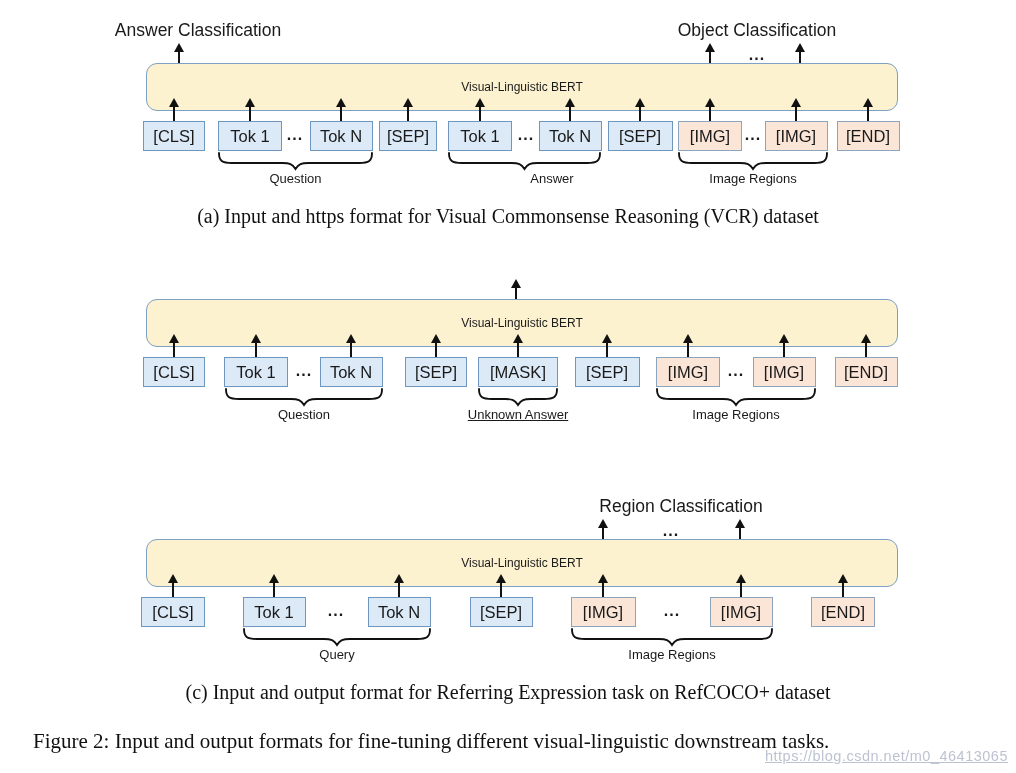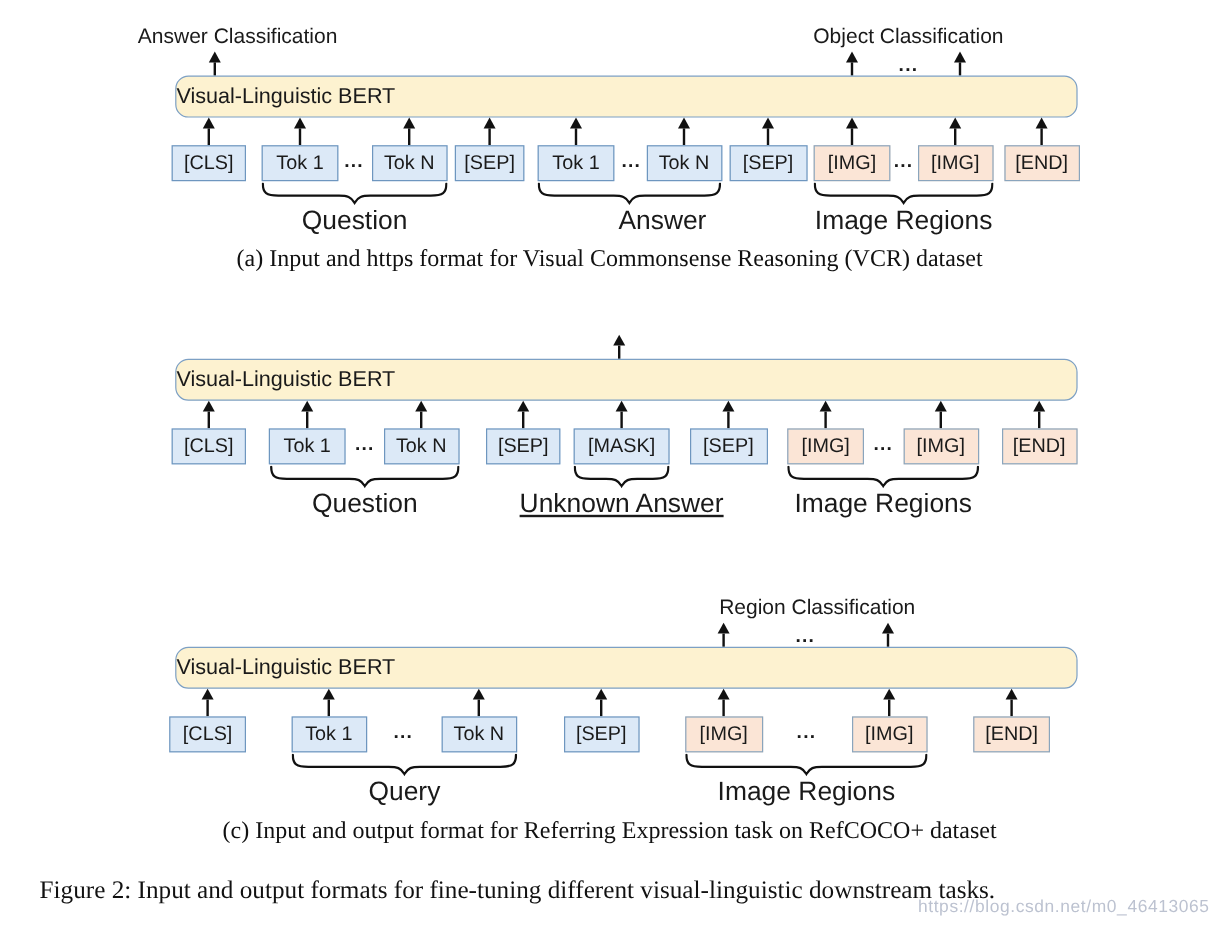--- a/index.html
+++ b/index.html
@@ -1,34 +1,34 @@
 <!DOCTYPE html>
 <html><head>
 <meta charset="utf-8">
 <style>
   html,body{margin:0;padding:0;background:#ffffff;}
   #figure{position:relative;width:1016px;height:773px;background:#ffffff;overflow:hidden;
           font-family:"Liberation Sans",sans-serif;color:#1a1a1a;}
   .diagram{position:absolute;left:0;width:1016px;}
   .outlabel{position:absolute;transform:translateX(-50%);font-size:17.5px;white-space:nowrap;color:#1a1a1a;}
-  .bar{position:absolute;left:146px;width:752px;height:35px;border-radius:11px;
-       display:flex;align-items:center;justify-content:flex-start;font-size:18px;box-sizing:border-box;}
+  .bar{position:absolute;left:146px;width:752px;height:48px;border-radius:11px;
+       display:flex;align-items:center;justify-content:center;font-size:12px;box-sizing:border-box;}
   .arrow{position:absolute;width:12px;display:flex;flex-direction:column;align-items:center;}
   .arrow .head{width:0;height:0;border-left:5px solid transparent;border-right:5px solid transparent;border-bottom:9px solid #111;}
   .arrow .shaft{width:2px;flex:1;background:#111;}
   .tok{position:absolute;height:30px;display:flex;align-items:center;justify-content:center;
        font-size:16.5px;box-sizing:border-box;border:1.6px solid;}
   .dots{position:absolute;transform:translateX(-50%);font-size:16px;font-weight:bold;letter-spacing:1px;}
   .bracewrap{position:absolute;}
-  .bracelabel{position:absolute;transform:translateX(-50%);font-size:22px;white-space:nowrap;}
+  .bracelabel{position:absolute;transform:translateX(-50%);font-size:13px;white-space:nowrap;}
   .subcap{position:absolute;left:0;width:1016px;text-align:center;
           font-family:"Liberation Serif",serif;font-size:20px;color:#111;}
   .figcap{position:absolute;left:33px;top:729px;font-family:"Liberation Serif",serif;font-size:21px;color:#111;}
   .watermark{position:absolute;right:8px;top:748px;font-size:14.5px;color:rgba(166,174,192,0.75);
-             font-family:"Liberation Sans",sans-serif;letter-spacing:0.5px;}
+             font-family:"Liberation Sans",sans-serif;letter-spacing:0.5px;text-decoration:underline;}
 </style>
 </head>
 <body>
 
 <div id="figure">
   <div class="figcap">Figure 2: Input and output formats for fine-tuning different visual-linguistic downstream tasks.</div>
   <div class="watermark">https://blog.csdn.net/m0_46413065</div>
 <div class="diagram" style="top: 20px; height: 230px;">
       <div class="outlabel" style="left: 198px; top: 0px;">Answer Classification</div>
       <div class="arrow" style="left: 173px; top: 23px; height: 20px;">

